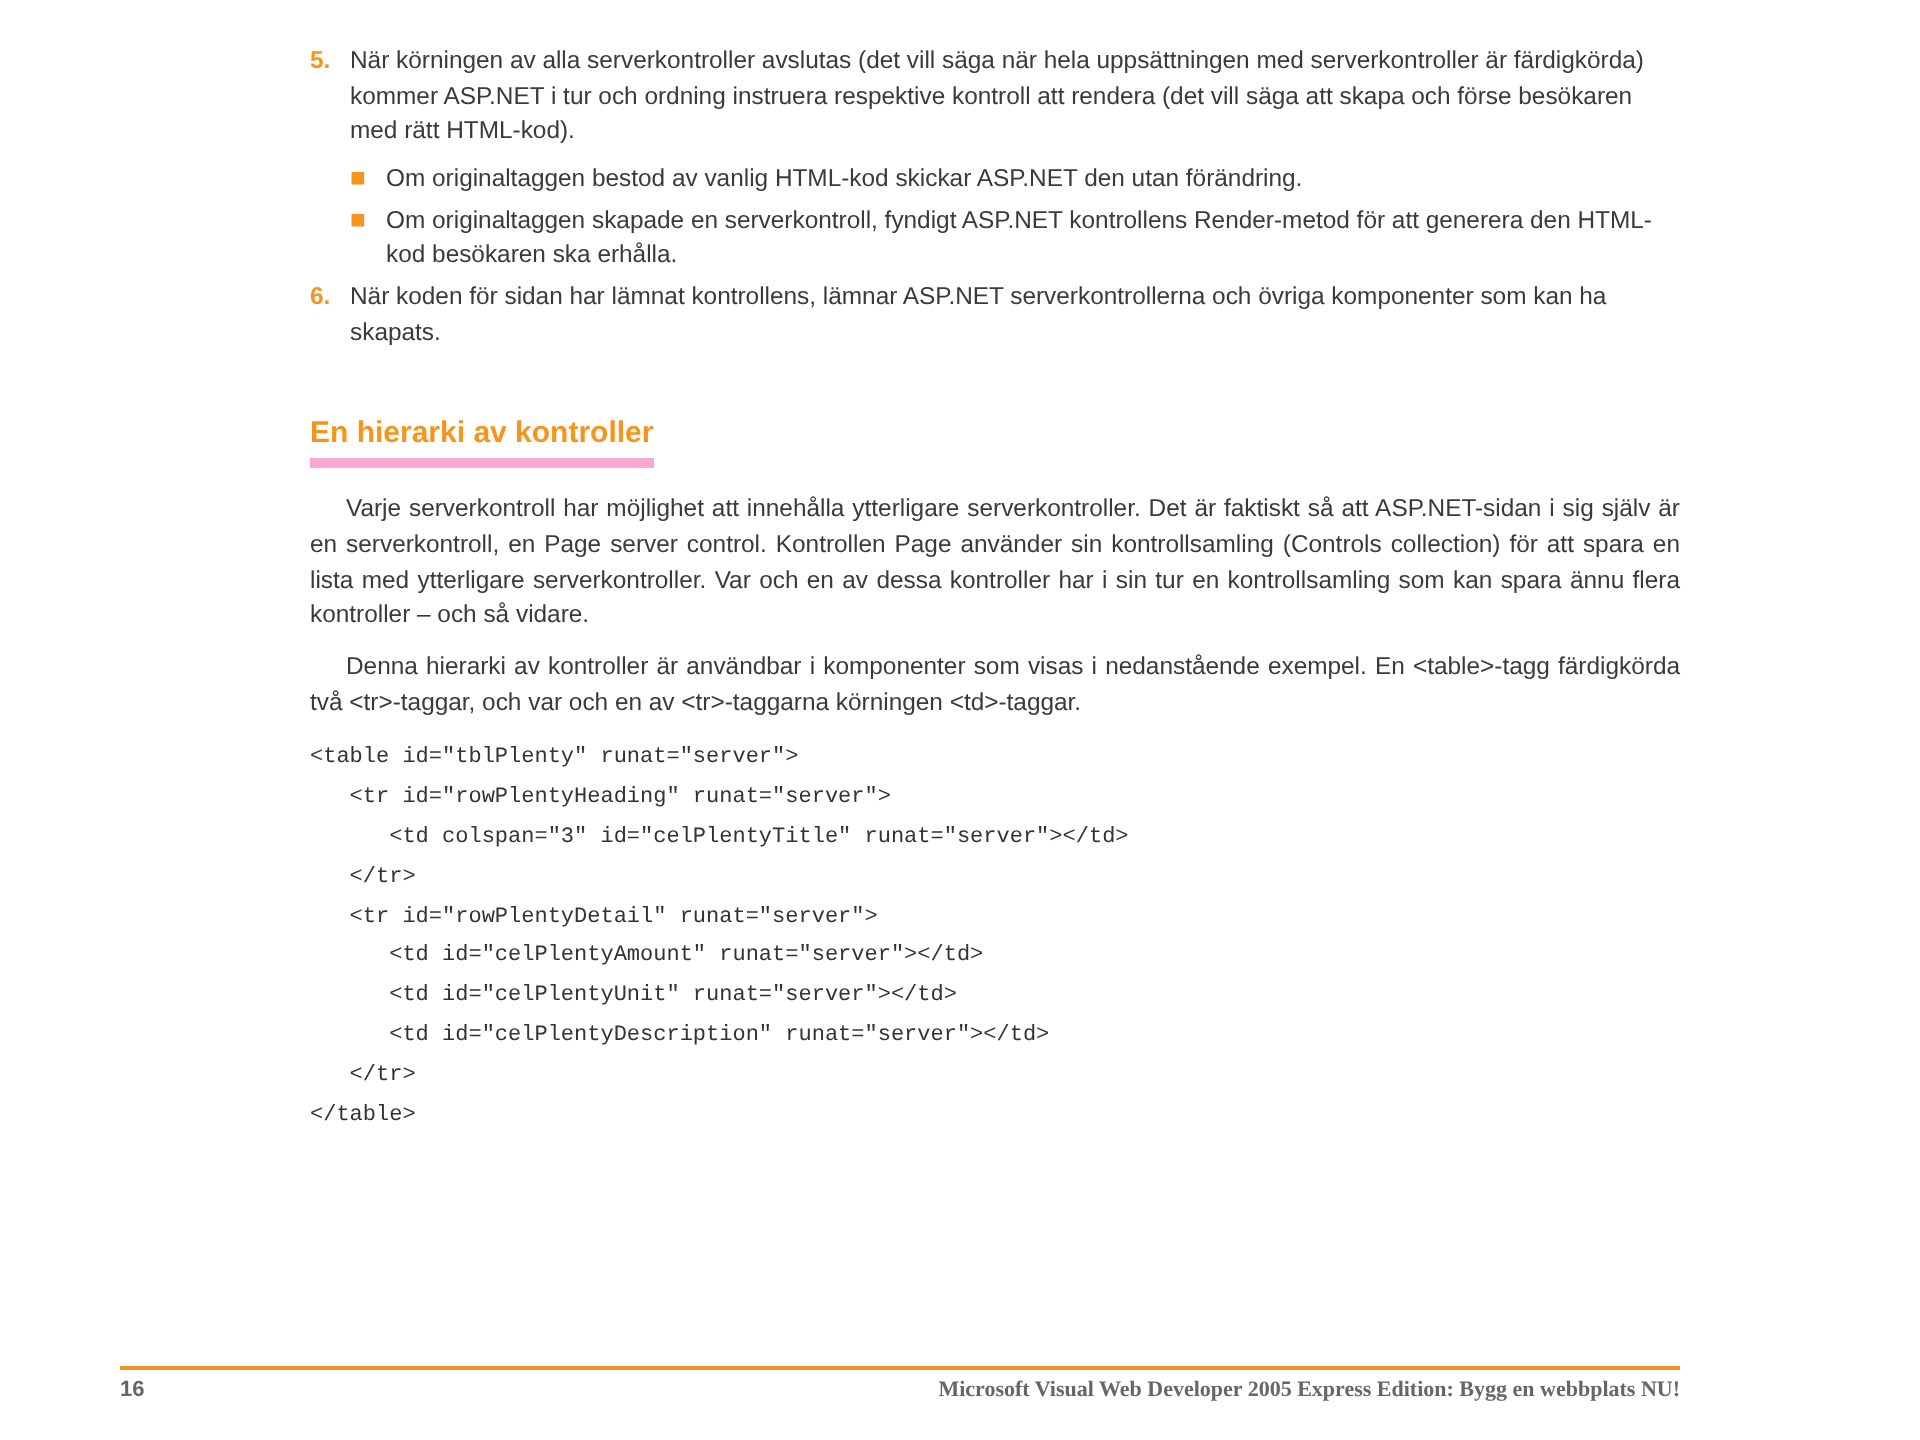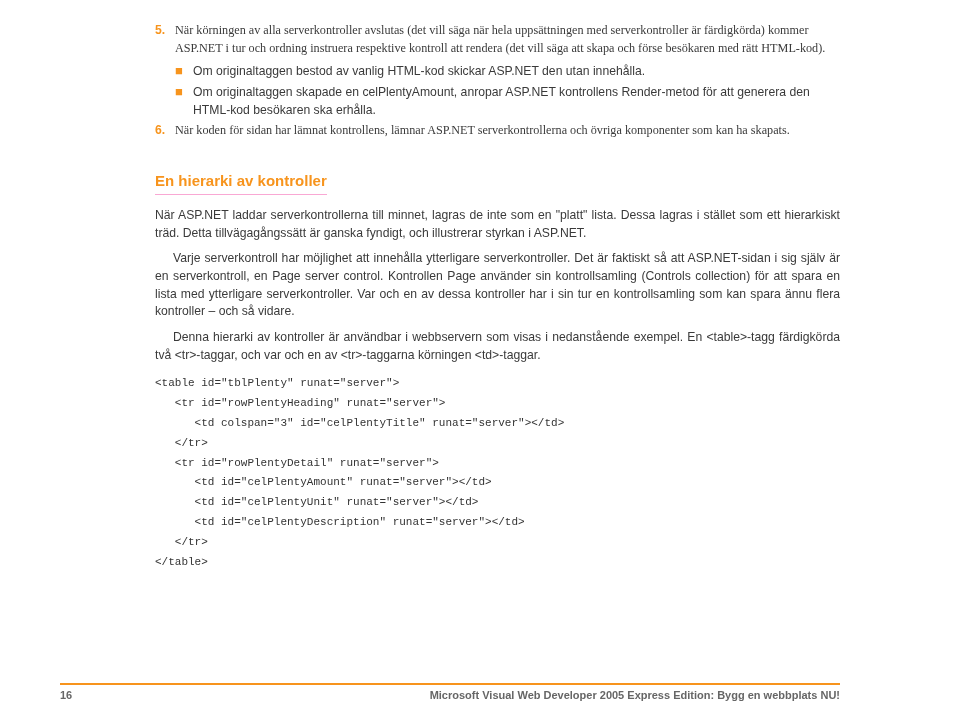--- a/index.html
+++ b/index.html
@@ -24,21 +24,20 @@
     display: flex;
     margin-bottom: 6px;
   }
   .ol-num {
     color: #f7941d;
     font-weight: 600;
     flex: 0 0 20px;
   }
   .ol-text {
     flex: 1;
-    font-family: Liberation Serif, serif;
   }
   .bullet-item {
     display: flex;
     margin: 3px 0 3px 20px;
   }
   .bullet-mark {
     flex: 0 0 18px;
     color: #f7941d;
     font-size: 13px;
     line-height: 1.2;
@@ -46,21 +45,21 @@
   .bullet-text {
     flex: 1;
   }
   .italic { }
   .h2 {
     color: #f7941d;
     font-size: 15px;
     font-weight: 600;
     margin: 24px 0 4px 0;
     padding-bottom: 2px;
-    border-bottom: 1px solid #f9a8d4;
+    border-bottom: 5px solid #f9a8d4;
     display: inline-block;
   }
   .para {
     margin: 8px 0 0 0;
     text-align: justify;
   }
   .indent { text-indent: 18px; }
   .codeblock {
     font-family: "Courier New", monospace;
     font-size: 11px;
@@ -81,60 +80,59 @@
     background: #f7941d;
     margin-bottom: 3px;
   }
   .footer-row {
     display: flex;
     justify-content: space-between;
     font-size: 11px;
     font-weight: 600;
     color: #666;
   }
-  .footer-right { font-weight: 700; }
+  .footer-right { font-weight: 700; font-family: Liberation Serif, serif; }
 </style>
 </head>
 <body>
 
 <div class="page">
 
   <div class="ol-item">
     <div class="ol-num">5.</div>
     <div class="ol-text">När körningen av alla serverkontroller avslutas (det vill säga när hela uppsättningen med serverkontroller är färdigkörda) kommer ASP.NET i tur och ordning instruera respektive kontroll att rendera (det vill säga att skapa och förse besökaren med rätt HTML-kod).</div>
   </div>
 
   <div class="bullet-item">
     <div class="bullet-mark">■</div>
-    <div class="bullet-text">Om originaltaggen bestod av vanlig HTML-kod skickar ASP.NET den utan innehålla.</div>
+    <div class="bullet-text">Om originaltaggen bestod av vanlig HTML-kod skickar ASP.NET den utan förändring.</div>
   </div>
   <div class="bullet-item">
     <div class="bullet-mark">■</div>
     <div class="bullet-text">
-      <span>Om originaltaggen skapade en celPlentyAmount, anropar ASP.NET kontrollens </span><span class="italic">Render</span><span>-metod för att generera den HTML-kod besökaren ska erhålla.</span>
+      <span>Om originaltaggen skapade en serverkontroll, fyndigt ASP.NET kontrollens </span><span class="italic">Render</span><span>-metod för att generera den HTML-kod besökaren ska erhålla.</span>
     </div>
   </div>
 
   <div class="ol-item">
     <div class="ol-num">6.</div>
     <div class="ol-text">När koden för sidan har lämnat kontrollens, lämnar ASP.NET serverkontrollerna och övriga komponenter som kan ha skapats.</div>
   </div>
 
   <div>
     <span class="h2">En hierarki av kontroller</span>
   </div>
 
-  <p class="para">När ASP.NET laddar serverkontrollerna till minnet, lagras de inte som en "platt" lista. Dessa lagras i stället som ett hierarkiskt träd. Detta tillvägagångssätt är ganska fyndigt, och illustrerar styrkan i ASP.NET.</p>
 
   <p class="para indent">
     <span>Varje serverkontroll har möjlighet att innehålla ytterligare serverkontroller. Det är faktiskt så att ASP.NET-sidan i sig själv är en serverkontroll, en </span><span class="italic">Page server control</span><span>. Kontrollen </span><span class="italic">Page</span><span> använder sin kontrollsamling (</span><span class="italic">Controls</span><span> collection) för att spara en lista med ytterligare serverkontroller. Var och en av dessa kontroller har i sin tur en kontrollsamling som kan spara ännu flera kontroller – och så vidare.</span>
   </p>
 
   <p class="para indent">
-    <span>Denna hierarki av kontroller är användbar i webbservern som visas i nedanstående exempel. En </span><span class="italic">&lt;table&gt;</span><span>-tagg färdigkörda två </span><span class="italic">&lt;tr&gt;</span><span>-taggar, och var och en av </span><span class="italic">&lt;tr&gt;</span><span>-taggarna körningen </span><span class="italic">&lt;td&gt;</span><span>-taggar.</span>
+    <span>Denna hierarki av kontroller är användbar i komponenter som visas i nedanstående exempel. En </span><span class="italic">&lt;table&gt;</span><span>-tagg färdigkörda två </span><span class="italic">&lt;tr&gt;</span><span>-taggar, och var och en av </span><span class="italic">&lt;tr&gt;</span><span>-taggarna körningen </span><span class="italic">&lt;td&gt;</span><span>-taggar.</span>
   </p>
 
   <div class="codeblock">&lt;table id="tblPlenty" runat="server"&gt;
    &lt;tr id="rowPlentyHeading" runat="server"&gt;
       &lt;td colspan="3" id="celPlentyTitle" runat="server"&gt;&lt;/td&gt;
    &lt;/tr&gt;
    &lt;tr id="rowPlentyDetail" runat="server"&gt;
       &lt;td id="celPlentyAmount" runat="server"&gt;&lt;/td&gt;
       &lt;td id="celPlentyUnit" runat="server"&gt;&lt;/td&gt;
       &lt;td id="celPlentyDescription" runat="server"&gt;&lt;/td&gt;

